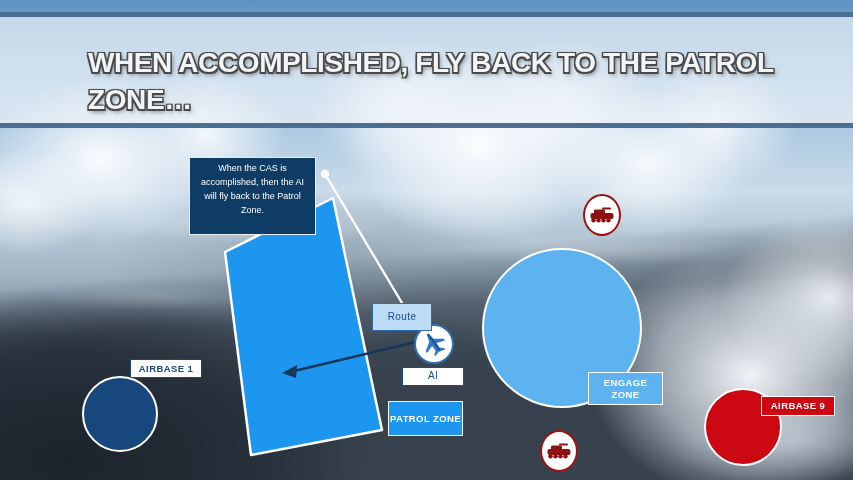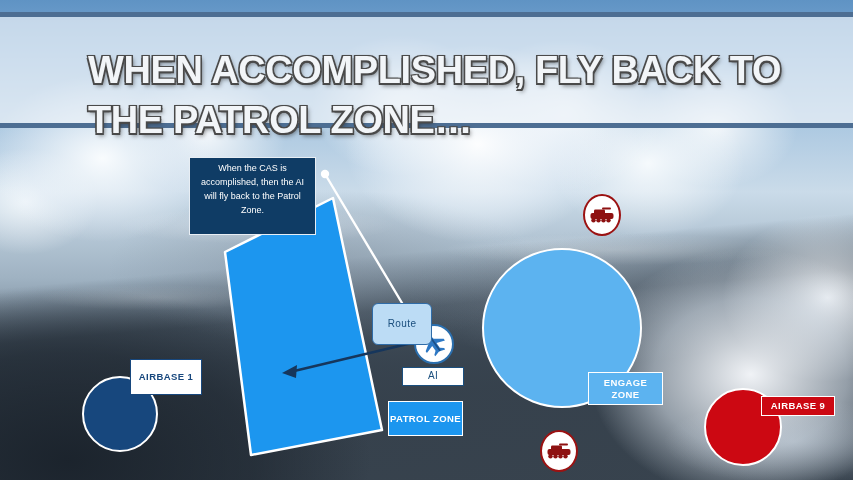--- a/index.html
+++ b/index.html
@@ -58,21 +58,21 @@
   .title-band {
     position: absolute; left: 0; top: 12px;
     width: 853px; height: 116px;
     background: rgba(236,242,248,.70);
     border-top: 5px solid #4d6e93;
     border-bottom: 5px solid #4d6e93;
   }
   .title-text {
     position: absolute; left: 88px; top: 28px;
     width: 700px;
-    font-size: 38px;
+    font-size: 28px;
     font-weight: bold;
     line-height: 1.32;
     letter-spacing: -0.4px;
     color: #f2f5f8;
     text-shadow:
       -1.5px -1.5px 0 #4a4a4a,  1.5px -1.5px 0 #4a4a4a,
       -1.5px  1.5px 0 #4a4a4a,  1.5px  1.5px 0 #4a4a4a,
        0 0 2px #555, 2px 3px 4px rgba(40,40,40,.55);
   }
 
@@ -136,24 +136,24 @@
   
   .label {
     position: absolute;
     display: flex; align-items: center; justify-content: center;
     text-align: center;
     font-weight: bold;
     letter-spacing: .4px;
     line-height: 1.25;
   }
   .label-route {
-    left: 372px; top: 303px; width: 60px; height: 42px;
+    left: 372px; top: 303px; width: 60px; height: 28px;
     background: #bcdcf5;
     border: 1.5px solid #2f6ca8;
-    border-radius: 6px;
+    border-radius: 0;
     color: #1b4f7e;
     font-size: 10px;
     font-weight: normal;
   }
   .label-ai {
     left: 402px; top: 367px; width: 62px; height: 19px;
     background: #ffffff;
     border: 1.5px solid #1b4f7e;
     color: #1b4f7e;
     font-size: 10px;
@@ -168,21 +168,21 @@
     margin-left: 32px;
   }
   .label-engage {
     left: 588px; top: 372px; width: 75px; height: 33px;
     background: #5cb3f0;
     border: 1.5px solid #ffffff;
     color: #ffffff;
     font-size: 9.5px;
   }
   .label-airbase-1 {
-    left: 130px; top: 359px; width: 72px; height: 36px;
+    left: 130px; top: 359px; width: 72px; height: 19px;
     background: #ffffff;
     border: 1.5px solid #17477d;
     color: #17477d;
     font-size: 9.5px;
   }
   .label-airbase-4 {
     left: 761px; top: 396px; width: 74px; height: 20px;
     background: #cc0812;
     border: 1.5px solid #ffffff;
     color: #ffffff;

